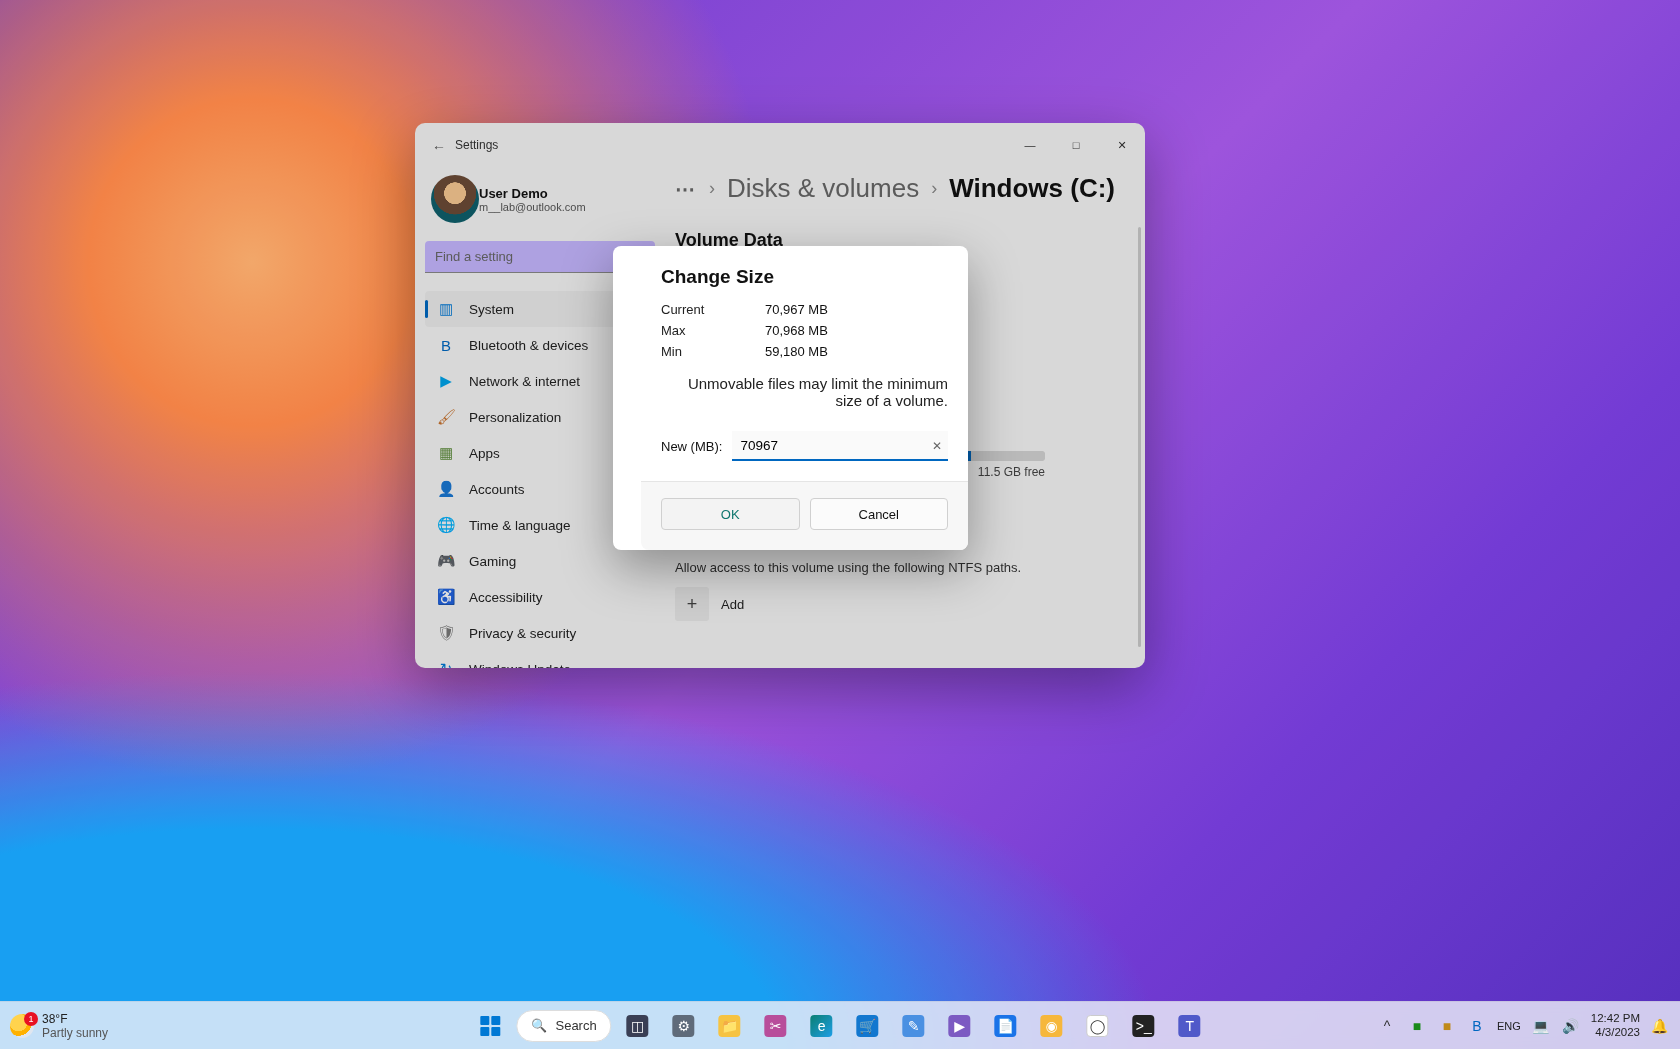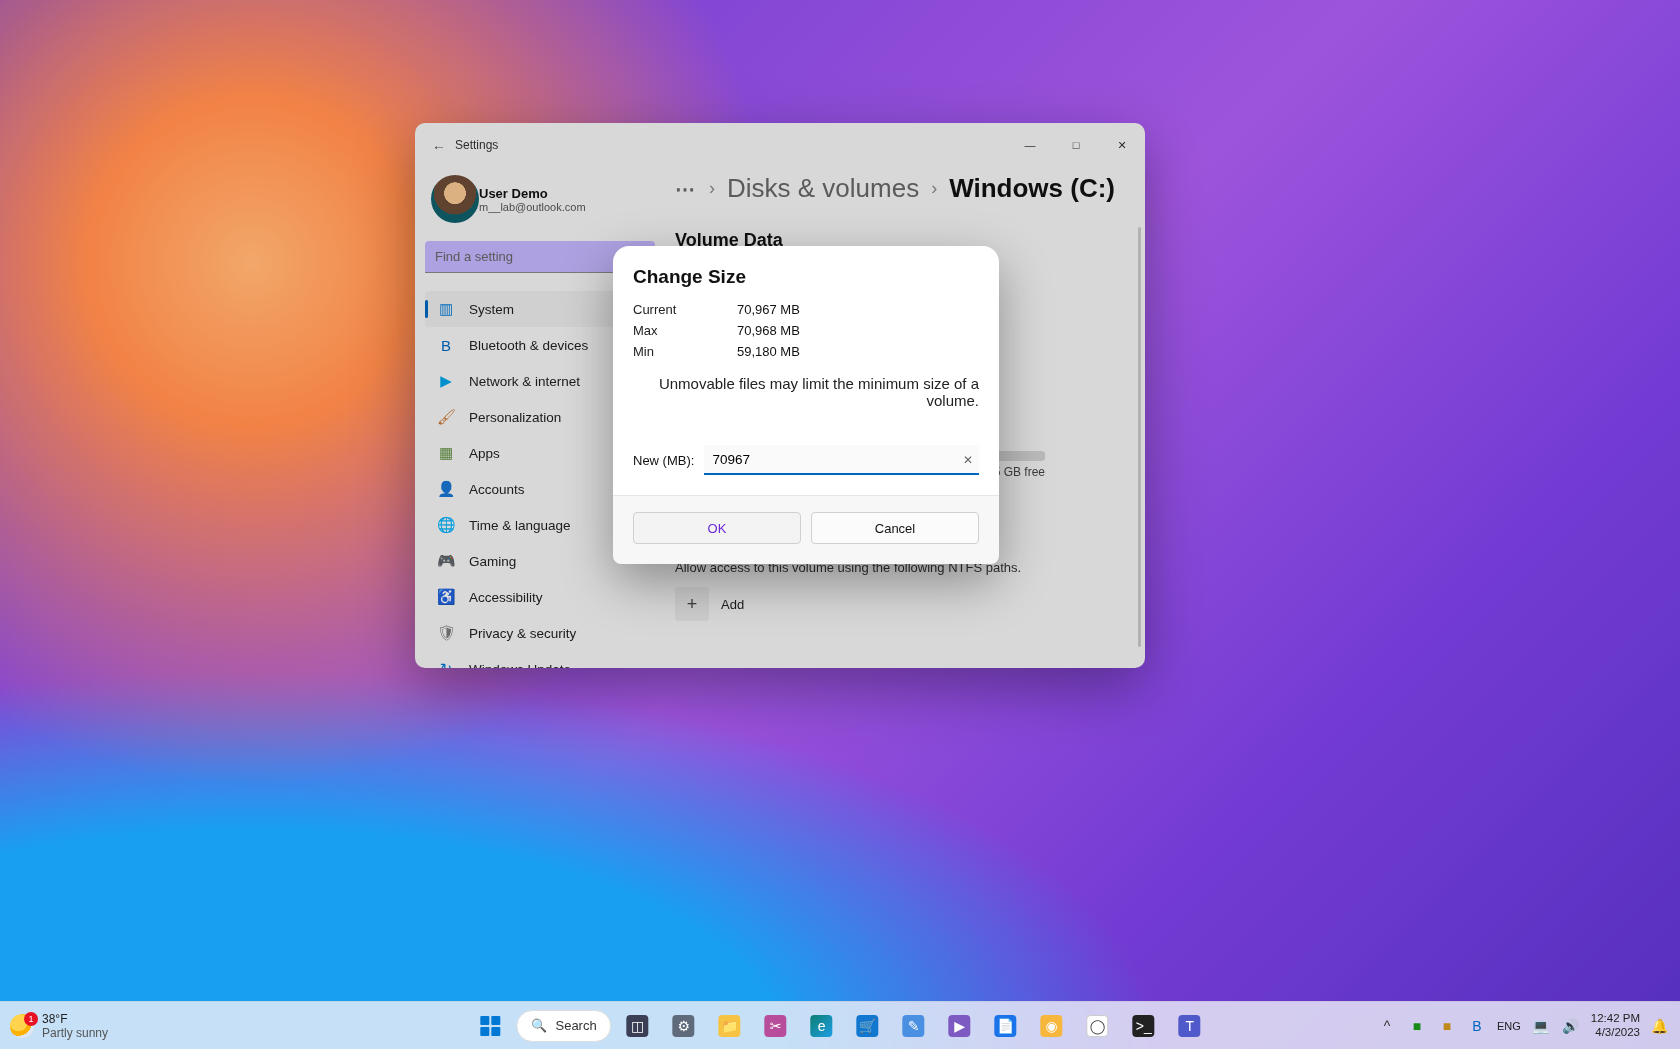--- a/index.html
+++ b/index.html
@@ -76,49 +76,49 @@
 .storage-free { font-size:12px; color:#444; text-align:right; width:370px; margin-top:4px;}
 .paths-desc{ font-size:13px; color:#333; margin:10px 0 12px 0;}
 .addbtn{ display:inline-flex; align-items:center; gap:12px; }
 .addbtn .plus{ width:34px; height:34px; background:#e6e6e6; display:flex; align-items:center; justify-content:center; font-size:18px; color:#444; border-radius:3px; cursor:pointer;}
 .addbtn .lbl{ font-size:13px; color:#222;}
 
 .vscroll{ position:absolute; right:4px; top:60px; width:3px; height:420px; background:#c8c8c8; border-radius:2px;}
 
 
 .modal {
-  position:absolute; left:613px; top:246px; width:386px; background:#fff;
-  border-radius:16px; box-shadow: 0 18px 50px rgba(0,0,0,0.35);
-  display:flex; flex-direction:column;
+  position:absolute; left:613px; top:246px; width:355px; background:#fff;
+  border-radius:8px; box-shadow: 0 18px 50px rgba(0,0,0,0.35);
+  display:flex; flex-direction:column;padding-left:28px;
 }
 .modal .body{ padding: 20px 20px 20px 20px; }
 .modal h2{ font-size:19px; font-weight:600; color:#111; margin-bottom:14px;}
 .kv{ display:flex; font-size:13px; color:#111; margin-bottom:6px;gap:44px;}
 .kv .k{ width:60px; color:#222;}
 .note{ font-size:15px; color:#222; margin-top:16px;text-align:right;}
-.field{ display:flex; align-items:center; gap:10px; margin-top:36px;}
+.field{ display:flex; align-items:center; gap:10px; margin-top:22px;}
 .field label{ font-size:13px; color:#111;}
 .inputwrap{ flex:1; position:relative;}
 .inputwrap input{
   width:100%; height:30px; border:none; border-bottom:2px solid #0067c0;
   background:#fafafa; padding:0 28px 0 8px; font-size:13.5px; outline:none;
 }
 .inputwrap .clear{
   position:absolute; right:6px; top:50%; transform:translateY(-50%);
   font-size:12px; color:#666; cursor:pointer;
 }
 .modal .footer{
   display:flex; gap:10px; padding:16px 20px 20px 20px; background:#f7f7f7;
   border-top:1px solid #e5e5e5; border-radius:0 0 8px 8px;
 }
 .modal .footer button{
   flex:1; height:32px; border:1px solid #d0d0d0; background:#fbfbfb; border-radius:4px;
   font-size:13px; cursor:pointer;
 }
-.modal .footer button.ok{ color:#6d28d9; background:#f3f3f3; }
+.modal .footer button.ok{ color:#0f766e; background:#f3f3f3; }
 .modal .footer button.cancel{ color:#111; }
 
 
 .taskbar{
   position:absolute; left:0; right:0; bottom:0; height:48px;
   background: rgba(235,238,248,0.82); backdrop-filter: blur(6px);
   display:flex; align-items:center; padding:0 10px;
   border-top:1px solid rgba(0,0,0,0.05);
 }
 .weather{ display:flex; align-items:center; gap:8px; font-size:12px; color:#222;}

